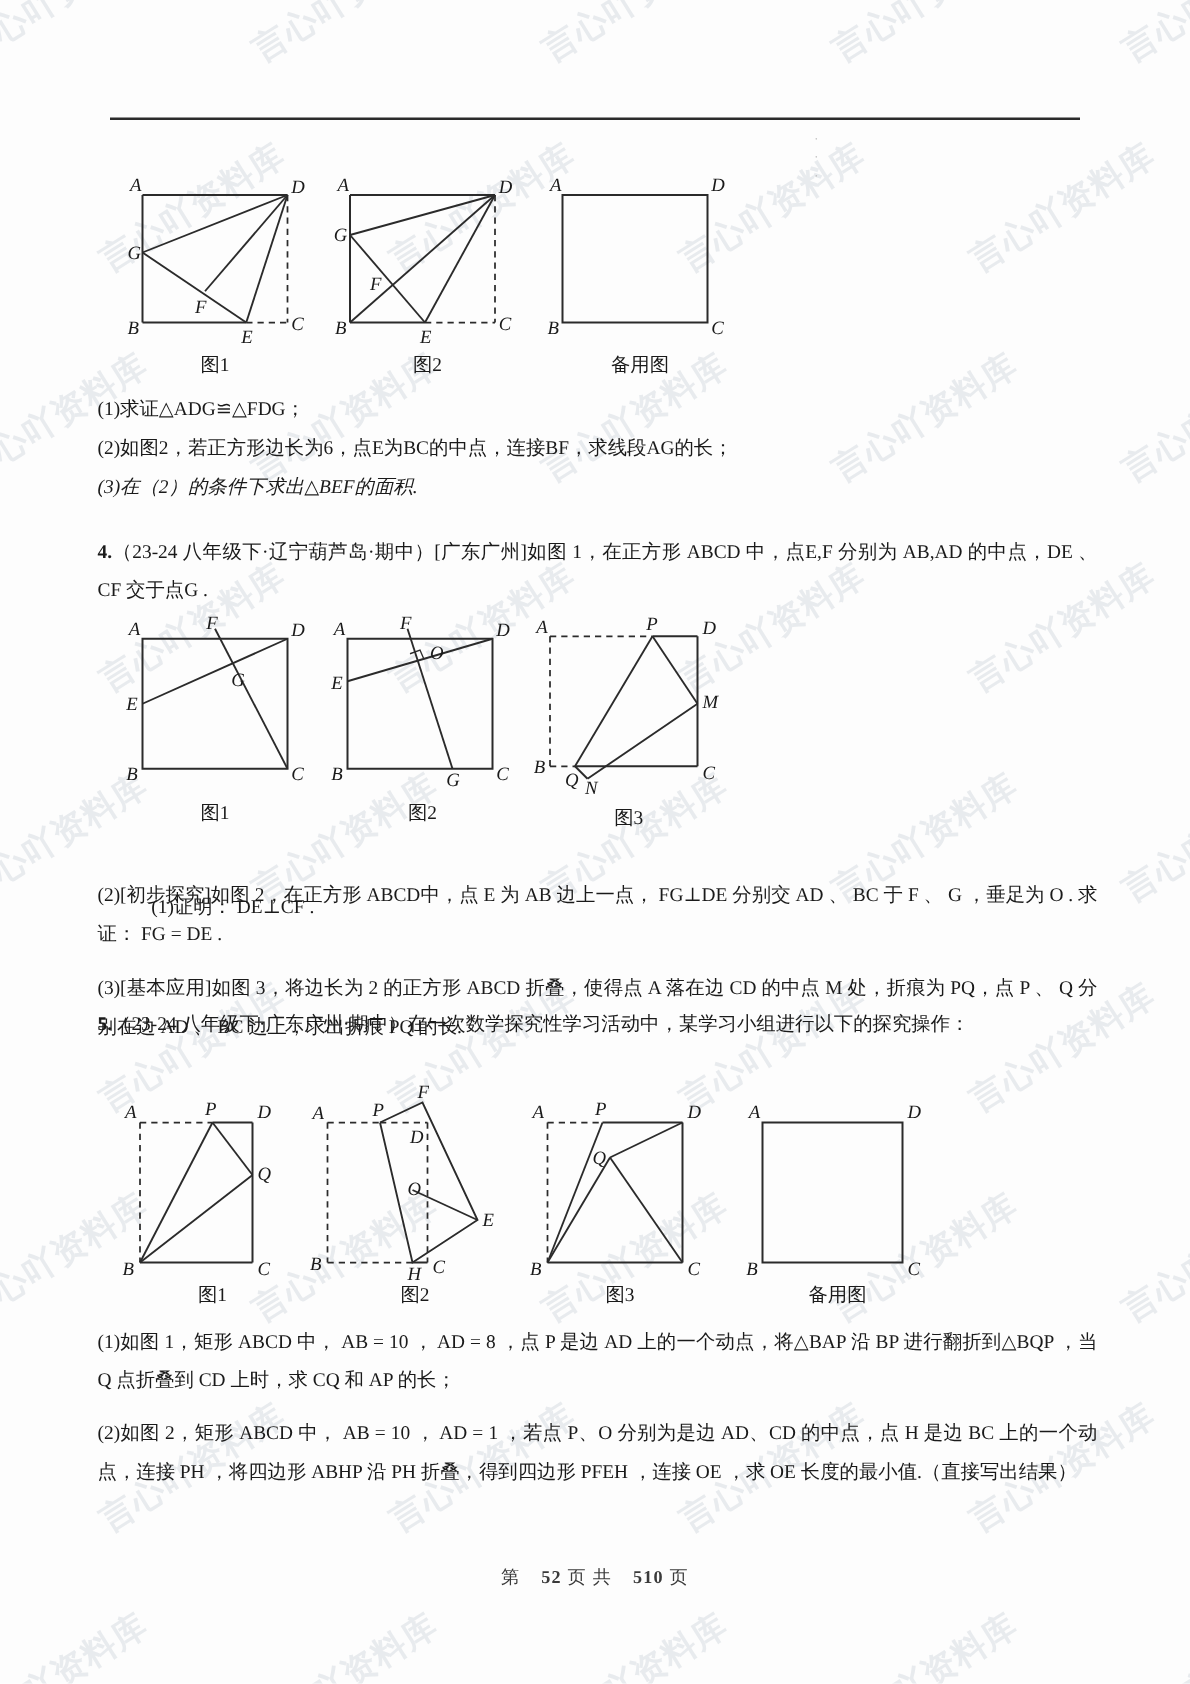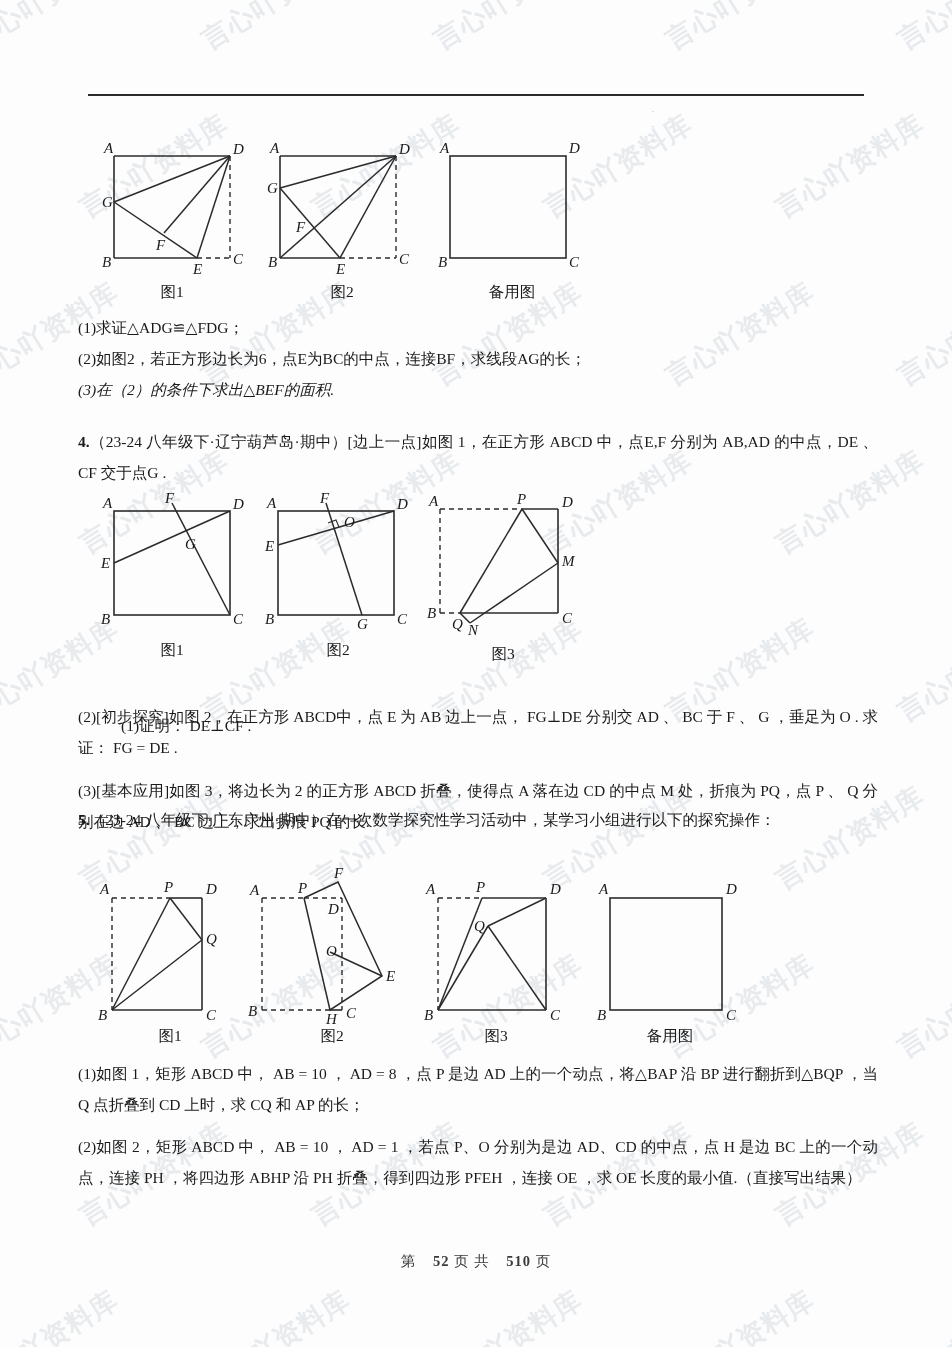--- a/index.html
+++ b/index.html
@@ -232,21 +232,21 @@
         </svg>
         <div class="fig-cap">备用图</div>
       </div>
     </div>
 
     <div class="para" style="top:312px;">(1)求证△ADG≌△FDG；</div>
     <div class="para" style="top:343px;">(2)如图2，若正方形边长为6，点E为BC的中点，连接BF，求线段AG的长；</div>
     <div class="para" style="top:374px;font-style:italic;">(3)在（2）的条件下求出△BEF的面积.</div>
 
     <div class="para" style="top:426px;">
-      <span class="bd">4.</span><span>（23-24 八年级下·辽宁葫芦岛·期中）</span><span>[边上一点]</span><span>如图 1，在正方形 ABCD 中，点E,F 分别为 AB,AD 的中点，DE 、 CF 交于点G .</span>
+      <span class="bd">4.</span><span>（23-24 八年级下·辽宁葫芦岛·期中）</span><span>[广东广州]</span><span>如图 1，在正方形 ABCD 中，点E,F 分别为 AB,AD 的中点，DE 、 CF 交于点G .</span>
     </div>
 
     <div class="fig-row" style="top:493px;">
 
       <div class="fig" style="left:92px; top:0;">
         <svg width="160" height="145" viewBox="0 0 160 145">
           <rect x="22" y="18" width="116" height="104" stroke="#2b2b2b" stroke-width="1.6" fill="none"></rect>
 
           <polyline points="22,70 138,18" stroke="#2b2b2b" stroke-width="1.5" fill="none"></polyline>
           <polyline points="80,10 138,122" stroke="#2b2b2b" stroke-width="1.5" fill="none"></polyline>

